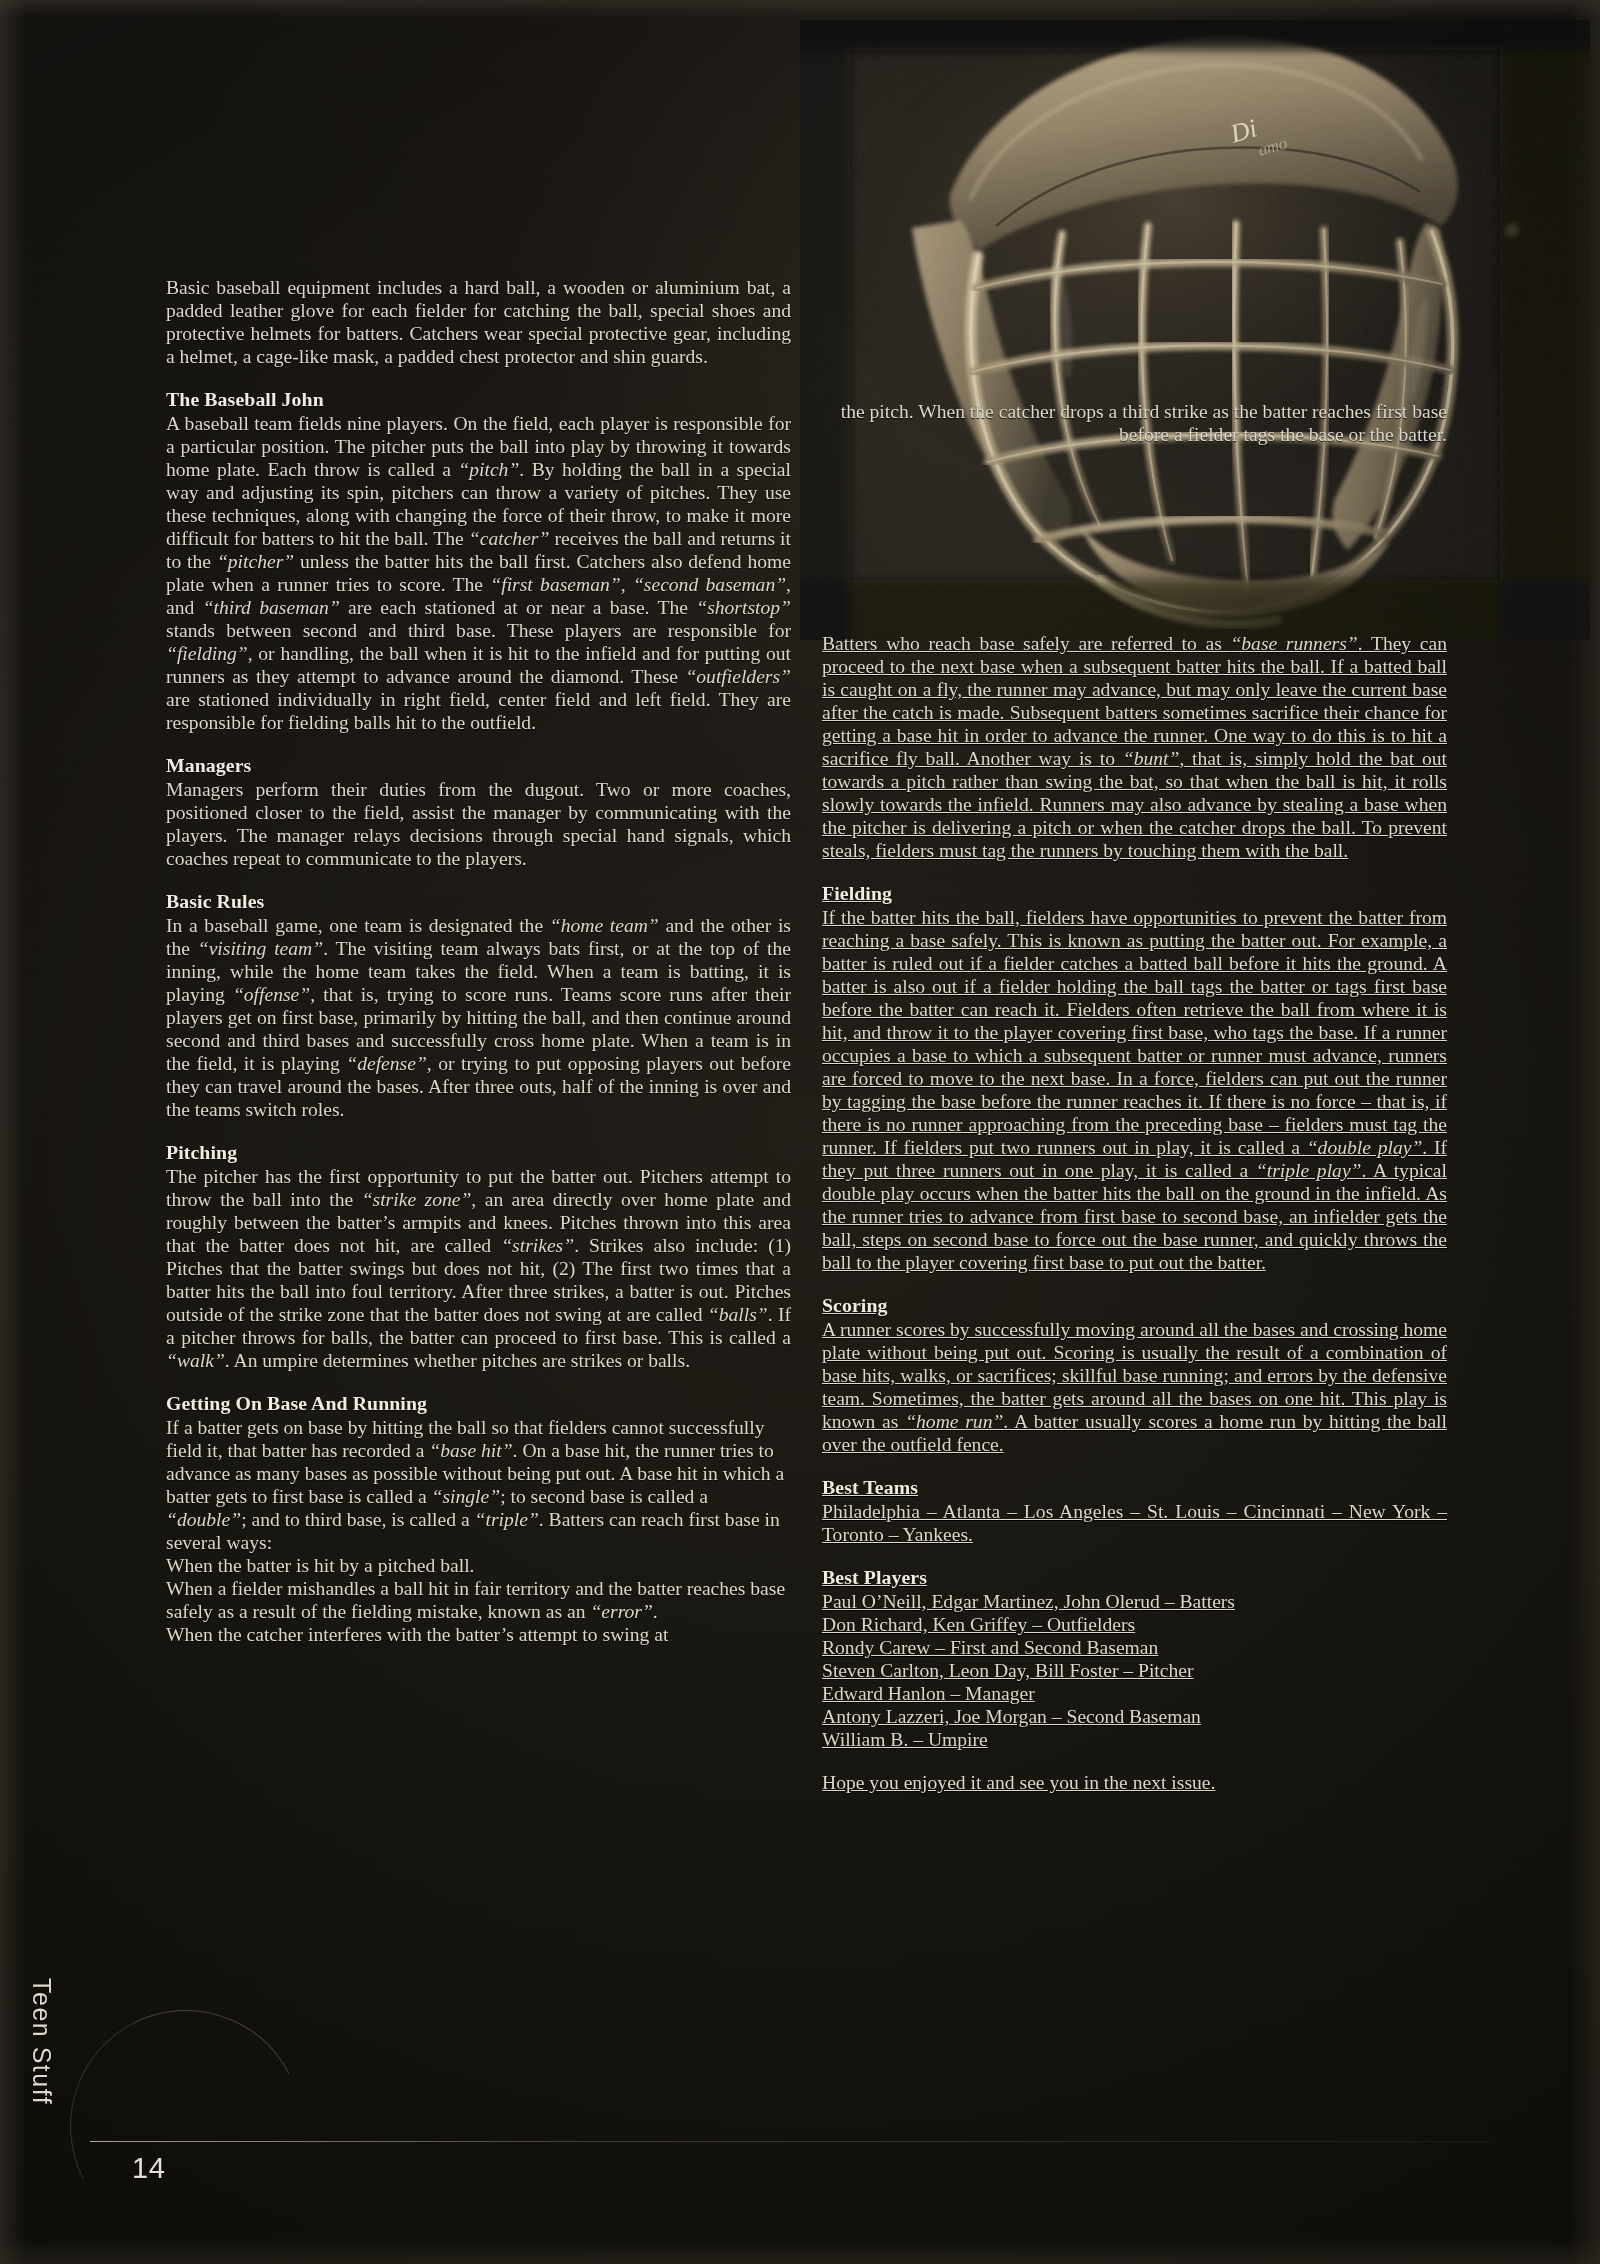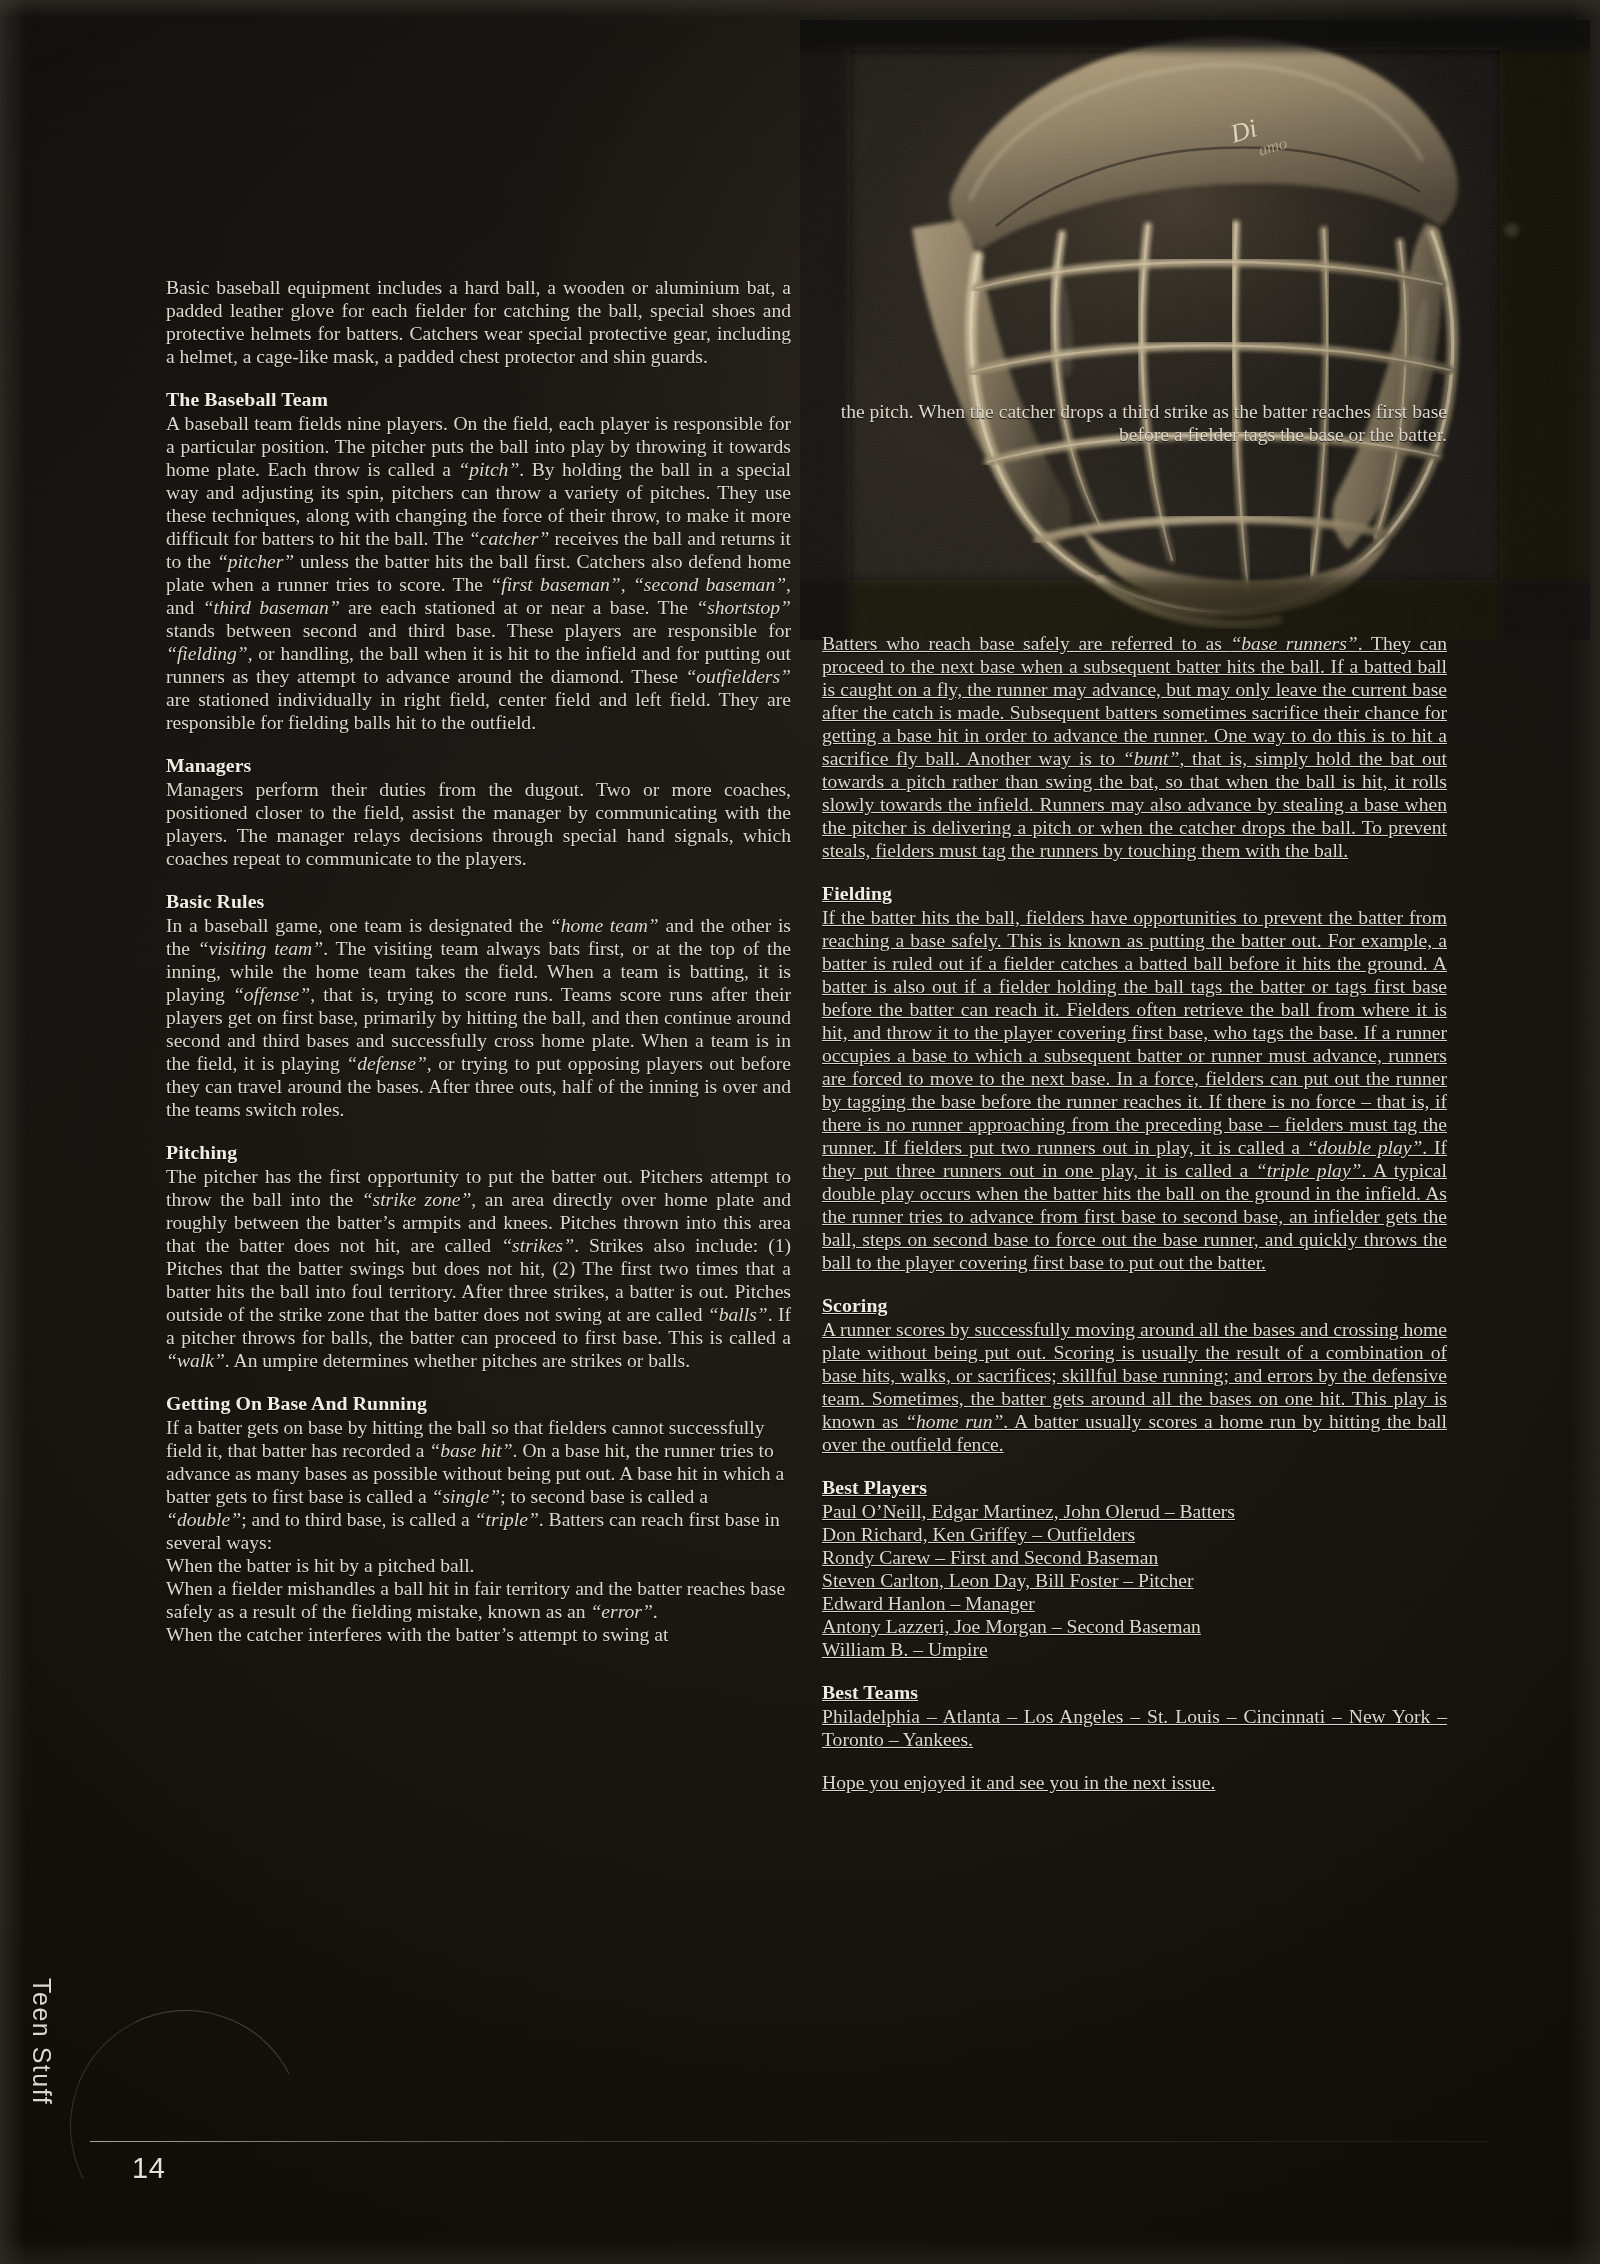--- a/index.html
+++ b/index.html
@@ -239,21 +239,21 @@
   <div id="content">
 
 
     <div class="col" id="col-left">
 
       <div class="sec">
         <p>Basic baseball equipment includes a hard ball, a wooden or aluminium bat, a padded leather glove for each fielder for catching the ball, special shoes and protective helmets for batters. Catchers wear special protective gear, including a helmet, a cage-like mask, a padded chest protector and shin guards.</p>
       </div>
 
       <div class="sec">
-        <h2>The Baseball Team</h2>
+        <h2>The Baseball John</h2>
         <p>A baseball team fields nine players. On the field, each player is responsible for a particular position. The pitcher puts the ball into play by throwing it towards home plate. Each throw is called a <em>“pitch”</em>. By holding the ball in a special way and adjusting its spin, pitchers can throw a variety of pitches. They use these techniques, along with changing the force of their throw, to make it more difficult for batters to hit the ball. The <em>“catcher”</em> receives the ball and returns it to the <em>“pitcher”</em> unless the batter hits the ball first. Catchers also defend home plate when a runner tries to score. The <em>“first baseman”</em>, <em>“second baseman”</em>, and <em>“third baseman”</em> are each stationed at or near a base. The <em>“shortstop”</em> stands between second and third base. These players are responsible for <em>“fielding”</em>, or handling, the ball when it is hit to the infield and for putting out runners as they attempt to advance around the diamond. These <em>“outfielders”</em> are stationed individually in right field, center field and left field. They are responsible for fielding balls hit to the outfield.</p>
       </div>
 
       <div class="sec">
         <h2>Managers</h2>
         <p>Managers perform their duties from the dugout. Two or more coaches, positioned closer to the field, assist the manager by communicating with the players. The manager relays decisions through special hand signals, which coaches repeat to communicate to the players.</p>
       </div>
 
 
       <div class="sec">
@@ -285,39 +285,39 @@
       </div>
 
       <div class="sec">
         <h2>Fielding</h2>
         <p>If the batter hits the ball, fielders have opportunities to prevent the batter from reaching a base safely. This is known as putting the batter out. For example, a batter is ruled out if a fielder catches a batted ball before it hits the ground. A batter is also out if a fielder holding the ball tags the batter or tags first base before the batter can reach it. Fielders often retrieve the ball from where it is hit, and throw it to the player covering first base, who tags the base. If a runner occupies a base to which a subsequent batter or runner must advance, runners are forced to move to the next base. In a force, fielders can put out the runner by tagging the base before the runner reaches it. If there is no force – that is, if there is no runner approaching from the preceding base – fielders must tag the runner. If fielders put two runners out in play, it is called a <em>“double play”</em>. If they put three runners out in one play, it is called a <em>“triple play”</em>. A typical double play occurs when the batter hits the ball on the ground in the infield. As the runner tries to advance from first base to second base, an infielder gets the ball, steps on second base to force out the base runner, and quickly throws the ball to the player covering first base to put out the batter.</p>
       </div>
 
       <div class="sec">
         <h2>Scoring</h2>
         <p>A runner scores by successfully moving around all the bases and crossing home plate without being put out. Scoring is usually the result of a combination of base hits, walks, or sacrifices; skillful base running; and errors by the defensive team. Sometimes, the batter gets around all the bases on one hit. This play is known as <em>“home run”</em>. A batter usually scores a home run by hitting the ball over the outfield fence.</p>
+      </div>
+
+      <div class="sec">
+        <h2>Best Teams</h2>
+        <p>Philadelphia – Atlanta – Los Angeles – St. Louis – Cincinnati – New York – Toronto – Yankees.</p>
       </div>
 
       <div class="sec">
         <h2>Best Players</h2>
         <p class="list">Paul O’Neill, Edgar Martinez, John Olerud – Batters
 Don Richard, Ken Griffey – Outfielders
 Rondy Carew – First and Second Baseman
 Steven Carlton, Leon Day, Bill Foster – Pitcher
 Edward Hanlon – Manager
 Antony Lazzeri, Joe Morgan – Second Baseman
 William B. – Umpire</p>
       </div>
 
       <div class="sec">
-        <h2>Best Teams</h2>
-        <p>Philadelphia – Atlanta – Los Angeles – St. Louis – Cincinnati – New York – Toronto – Yankees.</p>
-      </div>
-
-      <div class="sec">
         <p>Hope you enjoyed it and see you in the next issue.</p>
       </div>
 
     </div>
 
     <div id="folio-arc"></div>
     <div id="teen-stuff">Teen Stuff</div>
     <div id="folio-rule"></div>
     <div id="page-number">14</div>
 

